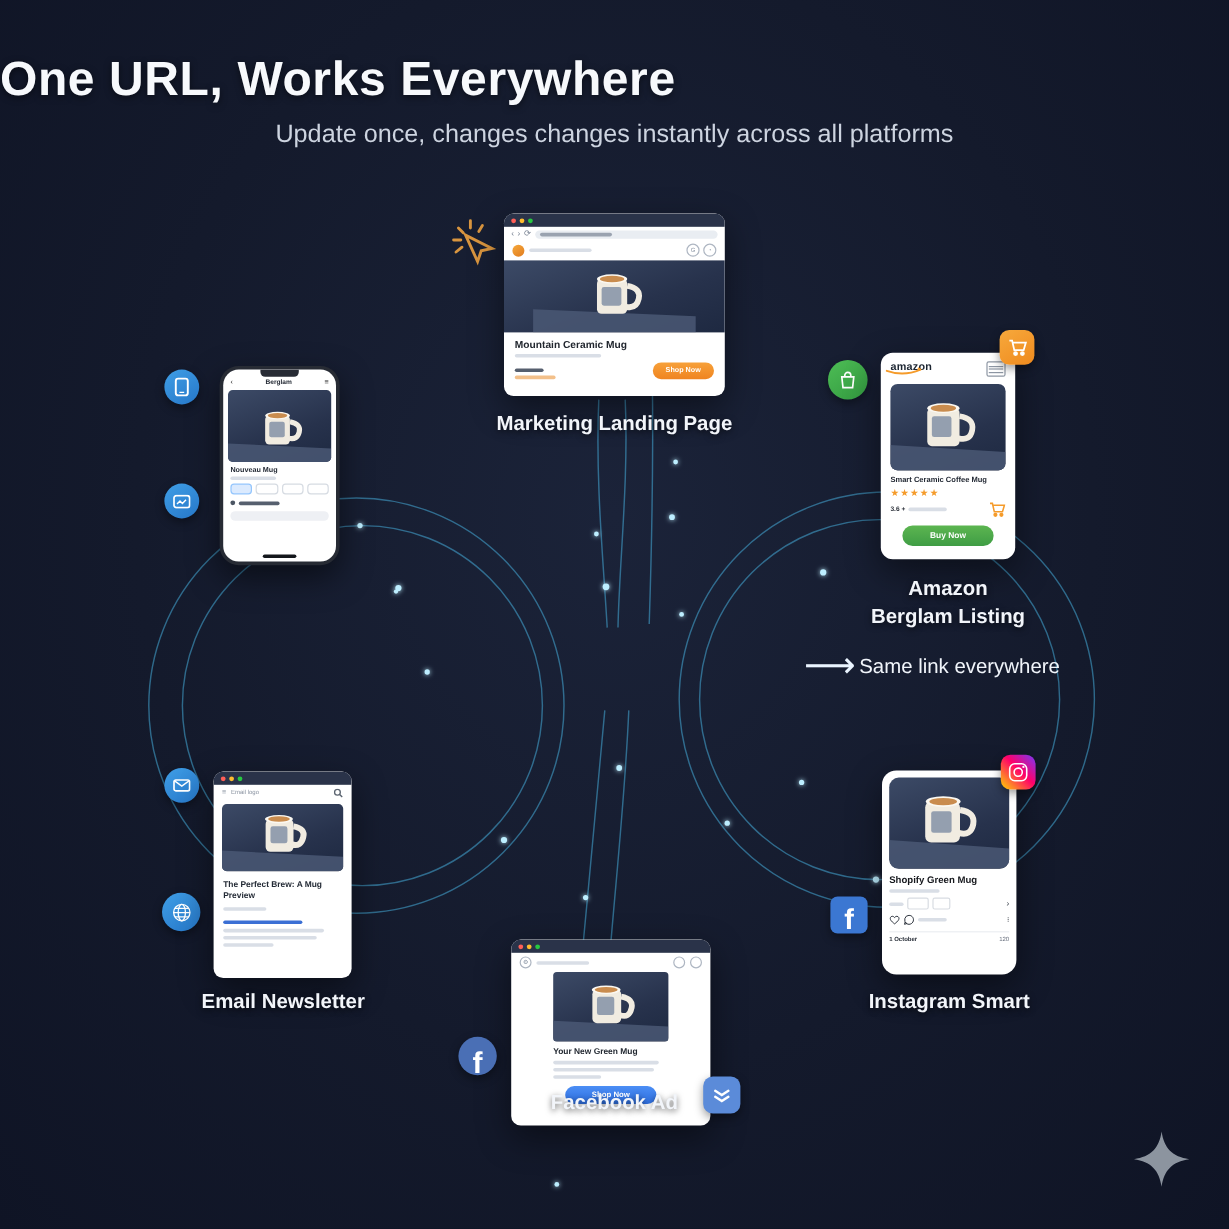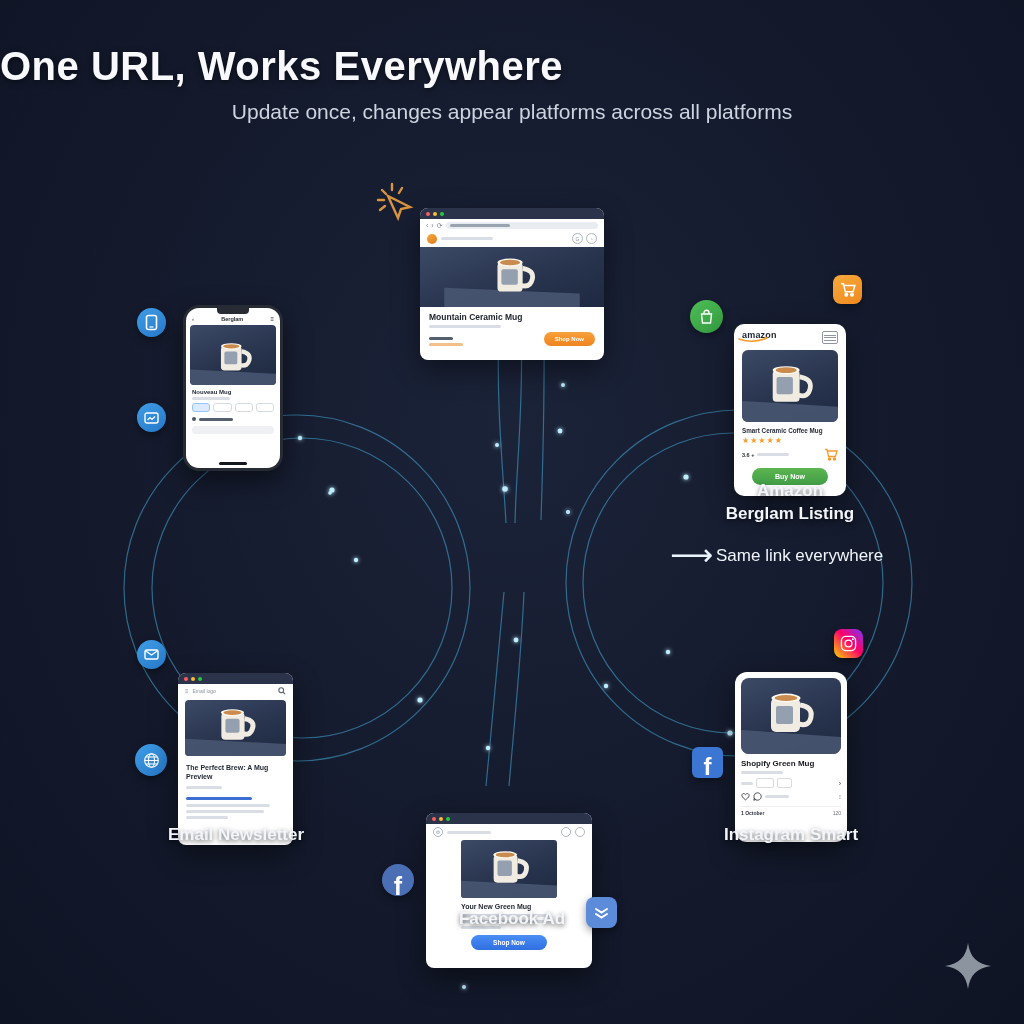--- a/index.html
+++ b/index.html
@@ -7,21 +7,21 @@
     background:radial-gradient(ellipse at 50% 42%, #1a2238 0%, #141a2c 55%, #10econ 100%);
     background:radial-gradient(ellipse at 50% 42%, #1b2339 0%, #141a2c 55%, #0f1425 100%);
     font-family:"Liberation Sans","DejaVu Sans",sans-serif;color:#fff;}
   .abs{position:absolute;}
   
   .title{left:0;top:44px;width:1024px;font-size:40px;font-weight:800;letter-spacing:.5px;color:#f7f9fc;text-shadow:0 2px 6px rgba(0,0,0,.5);}
   .subtitle{left:0;top:100px;width:1024px;text-align:center;font-size:21px;font-weight:400;color:#cdd4e0;}
   
   #lines{left:0;top:0;z-index:0;}
   
-  .card{background:#fff;border-radius:10px;box-shadow:0 10px 28px rgba(0,0,0,.45);z-index:2;overflow:hidden;margin-top:30px;}
+  .card{background:#fff;border-radius:10px;box-shadow:0 10px 28px rgba(0,0,0,.45);z-index:2;overflow:hidden;}
   .titlebar{height:11px;background:#2a3349;display:flex;align-items:center;gap:3px;padding:0 6px;}
   .dot{width:4px;height:4px;border-radius:50%;}
   .dot.r{background:#ff5f57;} .dot.y{background:#febc2e;} .dot.g{background:#28c840;}
   .scene{background:linear-gradient(160deg,#3c4a66 0%,#27324c 60%,#1e2941 100%);display:flex;align-items:flex-end;justify-content:center;overflow:hidden;}
   .mugsvg{width:100%;height:100%;display:block;}
   .m-table{fill:#4a5874;opacity:.85;} .m-body{fill:#f1ece1;} .m-handle{fill:none;stroke:#f1ece1;stroke-width:5px;}
   .m-rim{fill:#fbf8f1;} .m-coffee{fill:#c98c4e;} .m-art{fill:#7d8ca3;opacity:.8;}
   .sk{background:#d9dee6;border-radius:2px;height:3px;}
   .sk.dark{background:#9aa3b0;} .sk.darker{background:#565f6e;}
   .label{z-index:2;text-align:center;font-size:17px;font-weight:600;color:#f2f5fa;text-shadow:0 2px 5px rgba(0,0,0,.6);line-height:1.35;}
@@ -137,21 +137,21 @@
       <circle cx="516" cy="640" r="2.4"></circle>
         <circle cx="488" cy="748" r="2.2"></circle>
       <circle cx="563" cy="385" r="2.0"></circle>
         <circle cx="330" cy="493" r="1.8"></circle>
       <circle cx="464" cy="987" r="2.0"></circle>
         <circle cx="568" cy="512" r="2.0"></circle>
     </g>
   </svg>
 
   <div class="abs title">One URL, Works Everywhere</div>
-  <div class="abs subtitle">Update once, changes appear platforms across all platforms</div>
+  <div class="abs subtitle">Update once, changes changes instantly across all platforms</div>
 
   <svg class="abs" style="left:368px;top:178px;z-index:2" width="46" height="48" viewBox="0 0 46 48">
     <g stroke="#d9953f" stroke-width="2.4" fill="none" stroke-linecap="round">
       <path d="M20,18 L30,40 L33,31 L42,29 Z" fill="none"></path>
       <line x1="14" y1="12" x2="18" y2="16"></line>
         <line x1="24" y1="6" x2="24" y2="12"></line>
       <line x1="34" y1="10" x2="31" y2="15"></line>
         <line x1="10" y1="22" x2="16" y2="22"></line>
       <line x1="12" y1="32" x2="17" y2="28"></line>
     </g>
@@ -194,20 +194,21 @@
       <div class="sk" style="width:72px;margin-top:3px"></div>
       <div class="lrow">
         <div>
           <div class="sk darker" style="width:24px;height:3.5px"></div>
           <div class="sk" style="width:34px;margin-top:3px;background:#f3c08a"></div>
         </div>
         <button class="lbtn">Shop Now</button>
       </div>
     </div>
   </div>
+  <div class="abs label" style="left:362px;top:342px;width:300px">Marketing Landing Page</div>
 
   <div class="abs phone">
     <div class="screen">
       <div class="notch"></div>
       <div class="ph-head">
         <span>‹</span>
         <span class="ph-title">Berglam</span>
         <span>≡</span>
       </div>
       <div class="scene" style="height:60px;margin:1px 4px;border-radius:4px">

